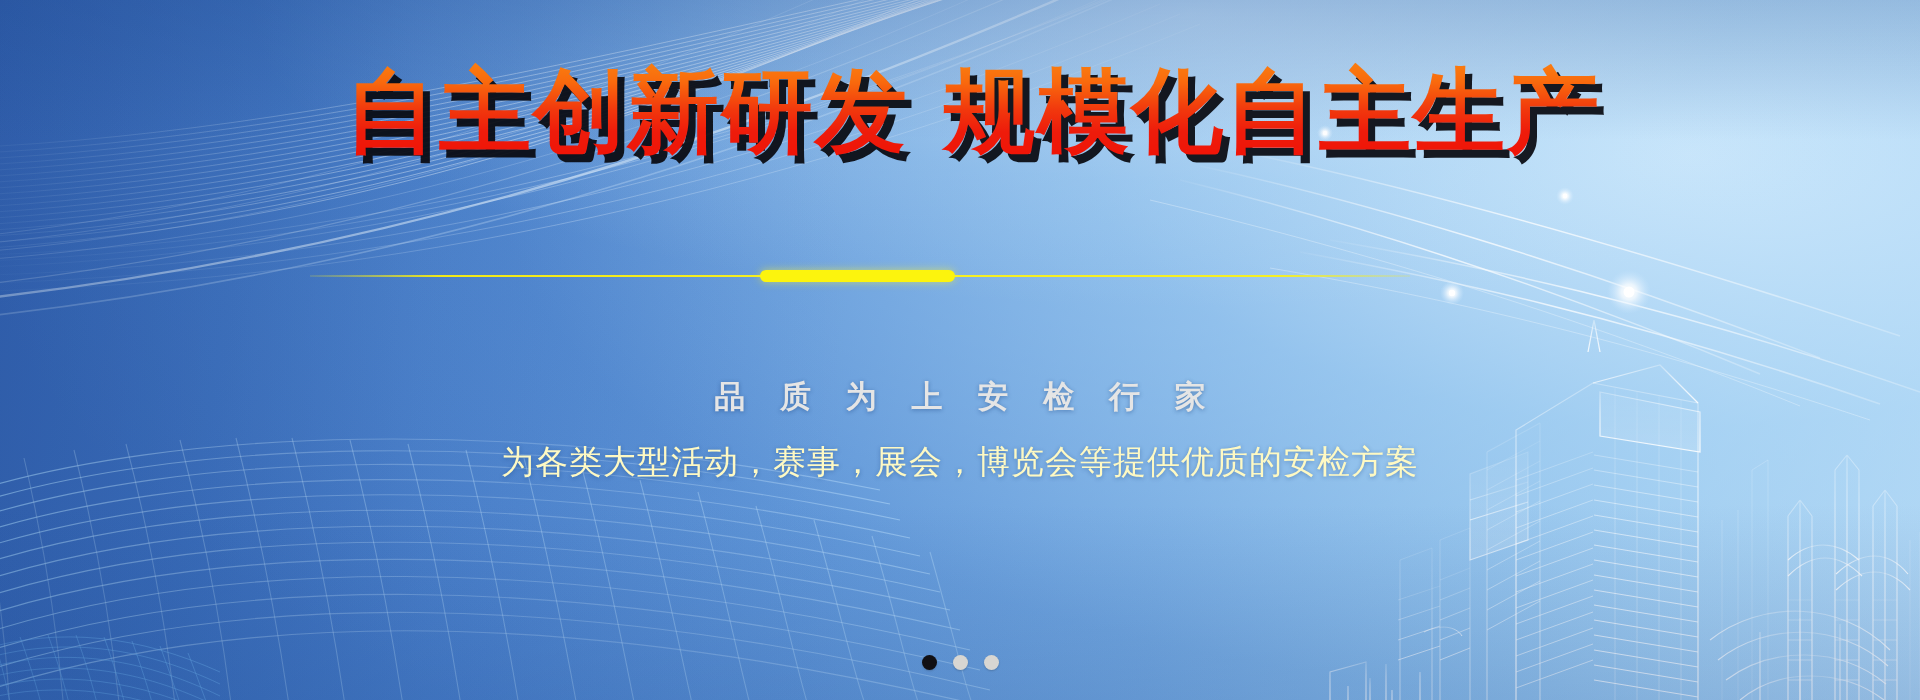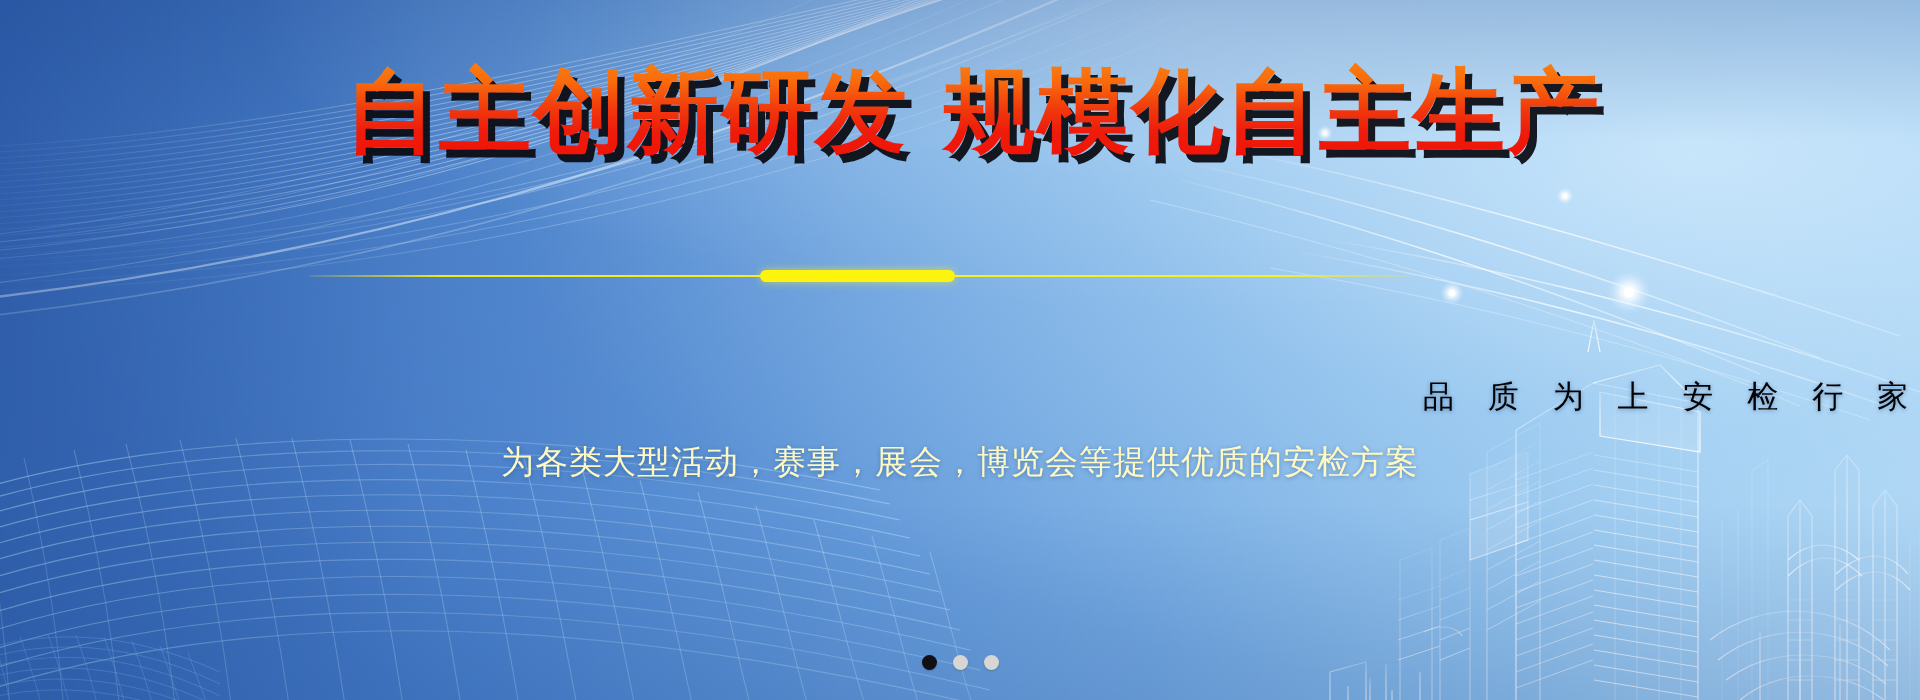--- a/index.html
+++ b/index.html
@@ -59,22 +59,22 @@
     background:linear-gradient(to right, rgba(240,230,40,0.15) 0%, #f2e916 12%, #f6ef23 50%, #f6ef23 88%, rgba(240,230,40,0.15) 100%);
   }
   #divider-core{
     position:absolute;left:760px;width:195px;top:2px;height:12px;
     background:#fcf40d;border-radius:7px;
     box-shadow:0 0 9px rgba(250,244,40,0.55);
   }
 
   
   #sub1{
-    position:absolute;left:0;right:0;top:376px;text-align:right;
-    font-size:31px;font-weight:normal;color:#000000;
+    position:absolute;left:0;right:0;top:376px;text-align:center;
+    font-size:31px;font-weight:bold;color:#e5e5e5;
     letter-spacing:12px;text-indent:12px;
     text-shadow:0 1px 4px rgba(20,60,120,0.45);
     font-family:"DejaVu Sans","Liberation Sans",sans-serif;
   }
   #sub2{
     position:absolute;left:0;right:0;top:440px;text-align:center;
     font-size:33px;color:#fef9c3;letter-spacing:1px;
     text-shadow:0 1px 4px rgba(20,60,120,0.4);
     font-family:"DejaVu Sans","Liberation Sans",sans-serif;
   }

